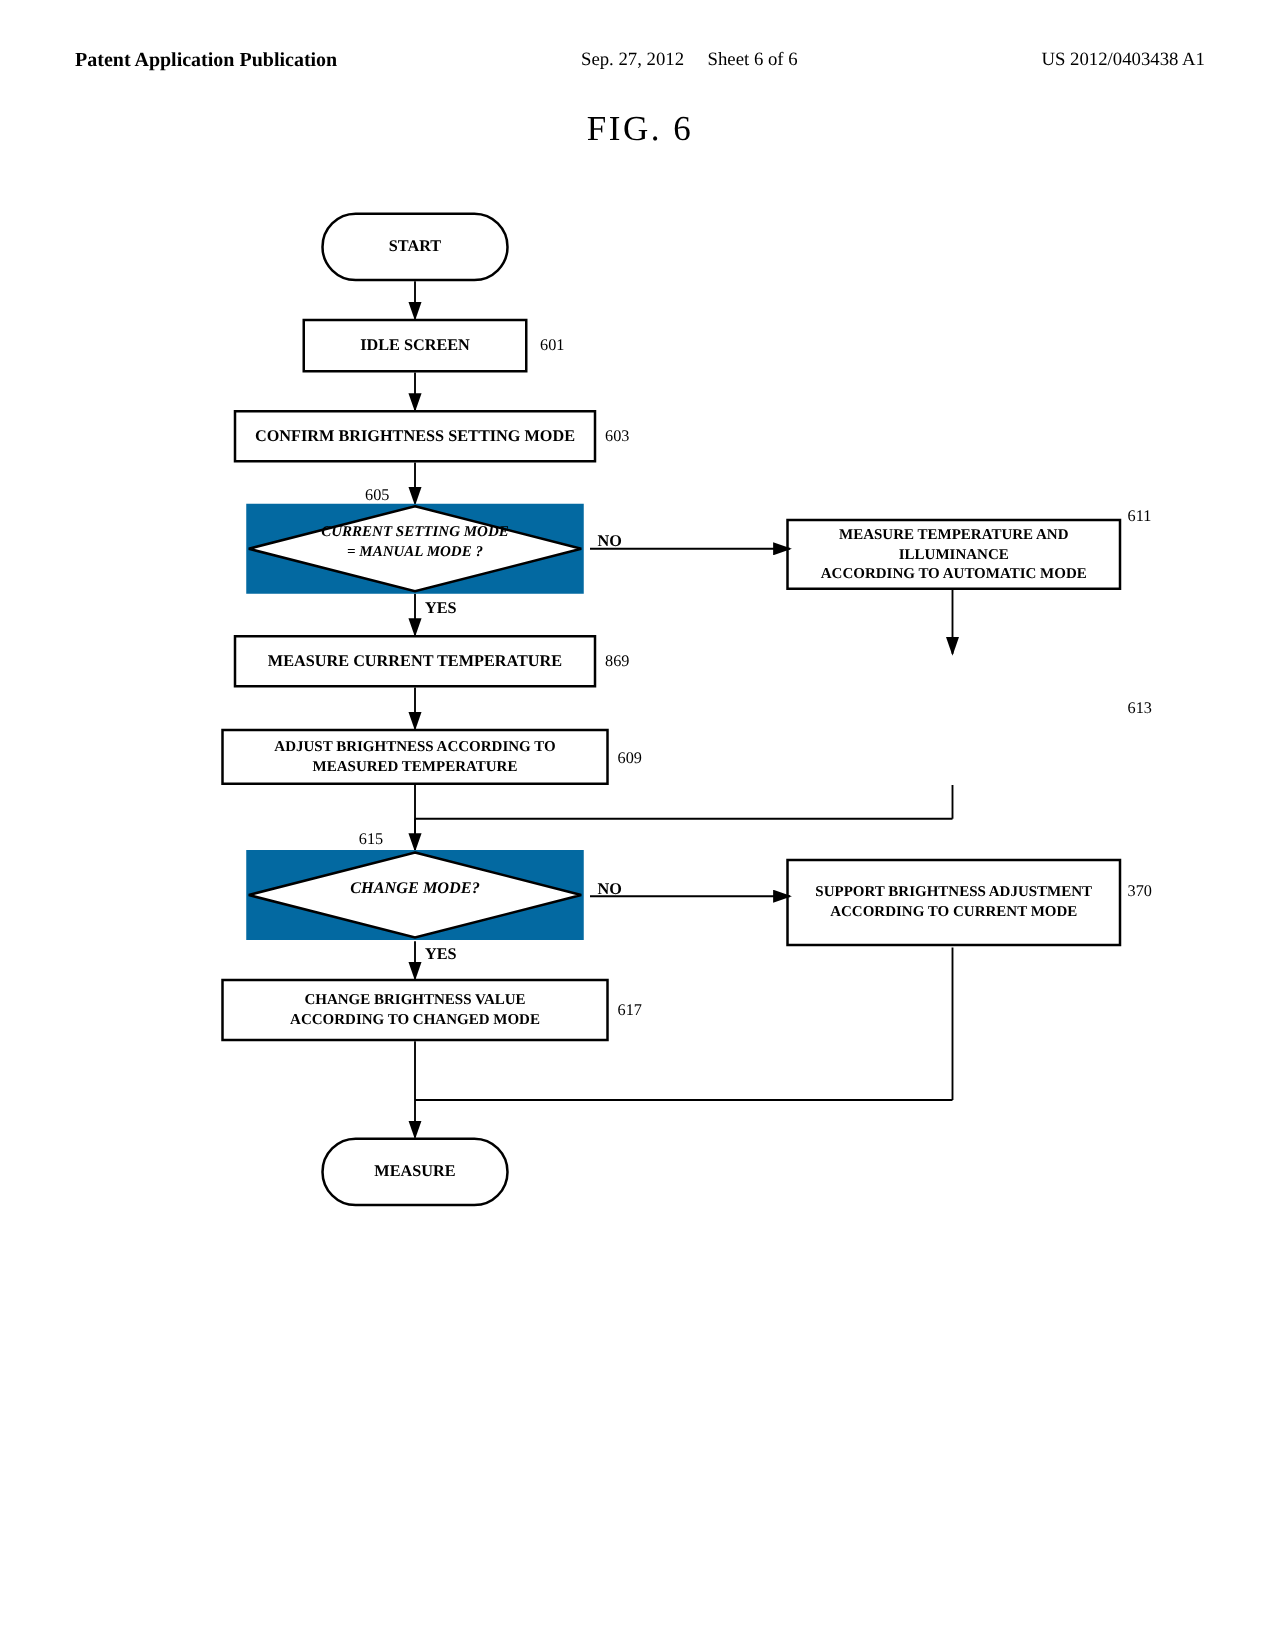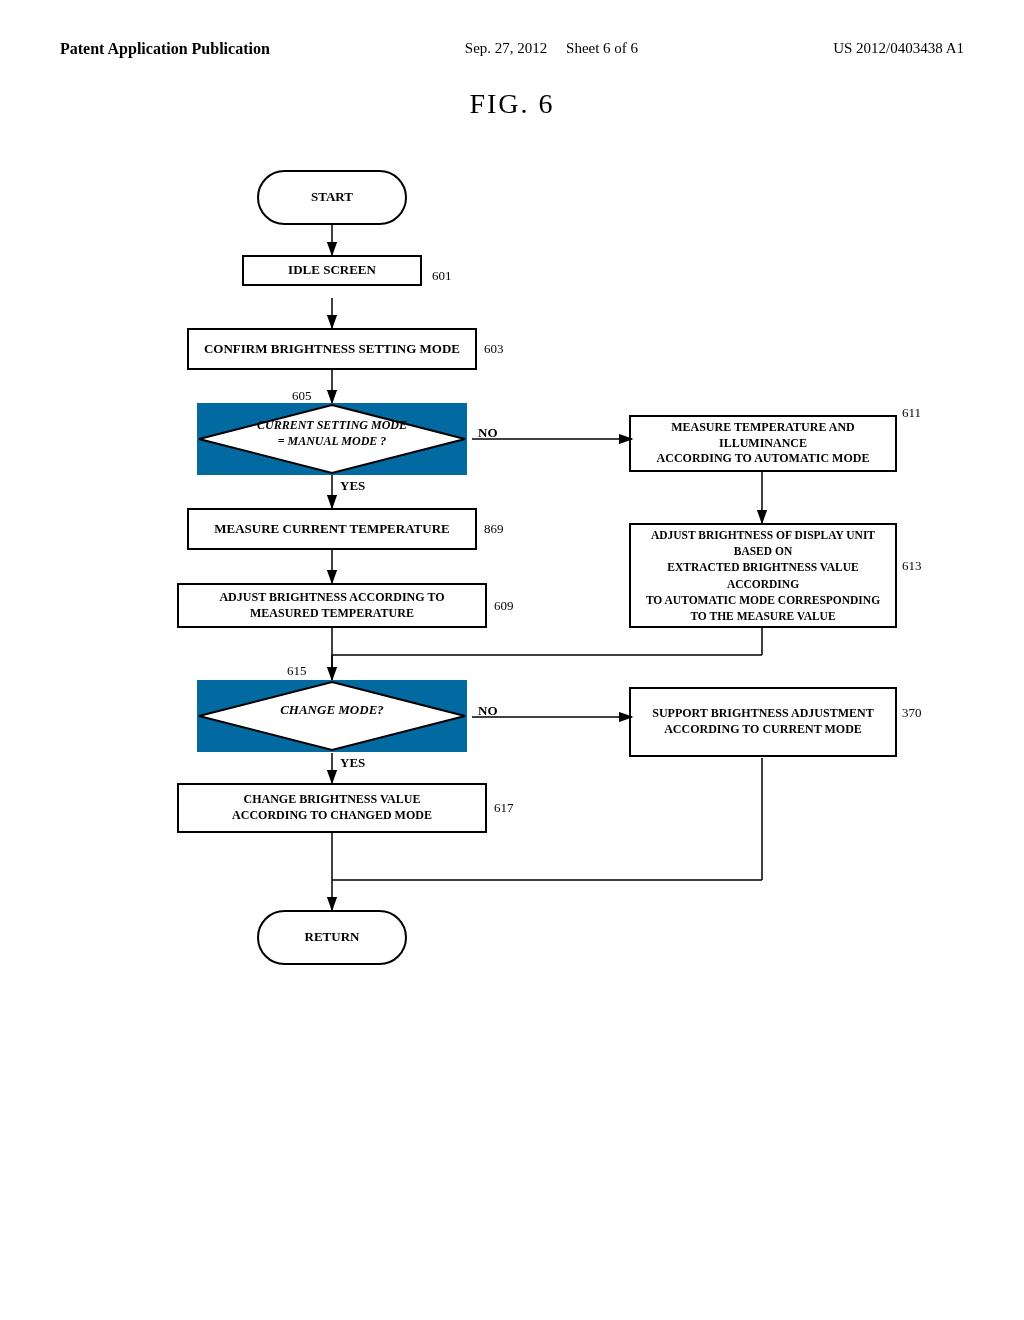--- a/index.html
+++ b/index.html
@@ -178,21 +178,21 @@
       <line x1="660" y1="720" x2="230" y2="720" stroke="#000" stroke-width="1.5"></line>
 
       <line x1="230" y1="720" x2="230" y2="750" stroke="#000" stroke-width="1.5" marker-end="url(#arrowhead)"></line>
 
     </svg>
 
     <div class="shape rounded-rect" style="left:155px; top:10px; width:150px; height:55px;">
       <span>START</span>
     </div>
 
-    <div class="shape rect" style="left:140px; top:95px; width:180px; height:31px;">
+    <div class="shape rect" style="left:140px; top:95px; width:180px; height:43px;">
       <span>IDLE SCREEN</span>
     </div>
     <div class="node-label" style="left:330px; top:108px;">601</div>
 
     <div class="shape rect" style="left:85px; top:168px; width:290px; height:42px;">
       <span>CONFIRM BRIGHTNESS SETTING MODE</span>
     </div>
     <div class="node-label" style="left:382px; top:181px;">603</div>
 
     <div class="shape diamond" style="left:95px; top:243px; width:270px; height:72px;">
@@ -222,23 +222,20 @@
     <div class="shape rect" style="left:75px; top:423px; width:310px; height:45px; font-size:12px;">
       <span style="font-size:12px; font-weight:bold; text-align:center;">ADJUST BRIGHTNESS ACCORDING TO<br>MEASURED TEMPERATURE</span>
     </div>
     <div class="node-label" style="left:392px; top:438px;">609</div>
 
     <div class="shape rect" style="left:527px; top:255px; width:268px; height:57px; font-size:12px;">
       <span style="font-size:12px; font-weight:bold; text-align:center;">MEASURE TEMPERATURE AND ILLUMINANCE<br>ACCORDING TO AUTOMATIC MODE</span>
     </div>
     <div class="node-label" style="left:800px; top:245px;">611</div>
 
-    <div class="shape rect" style="left:527px; top:363px; width:268px; height:105px; font-size:11.5px;">
-      <span style="font-size:11.5px; font-weight:bold; text-align:center; line-height:1.4;">ADJUST BRIGHTNESS OF DISPLAY UNIT BASED ON<br>EXTRACTED BRIGHTNESS VALUE ACCORDING<br>TO AUTOMATIC MODE CORRESPONDING<br>TO THE MEASURE VALUE</span>
-    </div>
     <div class="node-label" style="left:800px; top:398px;">613</div>
 
     <div class="shape diamond" style="left:95px; top:520px; width:270px; height:72px;">
       <svg width="270" height="72" xmlns="http://www.w3.org/2000/svg">
         <polygon points="135,2 268,36 135,70 2,36" fill="white" stroke="black" stroke-width="2"></polygon>
       </svg>
       <div class="diamond-text" style="position:absolute; z-index:2; font-size:13px; font-weight:bold; text-align:center; width:160px; left:55px; top:22px;">
         <span>CHANGE MODE?</span>
       </div>
     </div>
@@ -256,18 +253,18 @@
       <span style="font-size:12px; font-weight:bold; text-align:center;">CHANGE BRIGHTNESS VALUE<br>ACCORDING TO CHANGED MODE</span>
     </div>
     <div class="node-label" style="left:392px; top:640px;">617</div>
 
     <div class="shape rect" style="left:527px; top:527px; width:268px; height:70px; font-size:12px;">
       <span style="font-size:12px; font-weight:bold; text-align:center;">SUPPORT BRIGHTNESS ADJUSTMENT<br>ACCORDING TO CURRENT MODE</span>
     </div>
     <div class="node-label" style="left:800px; top:545px;">370</div>
 
     <div class="shape rounded-rect" style="left:155px; top:750px; width:150px; height:55px;">
-      <span>RETURN</span>
+      <span>MEASURE</span>
     </div>
 
   </div>
 
 </div>
 
 </body></html>

